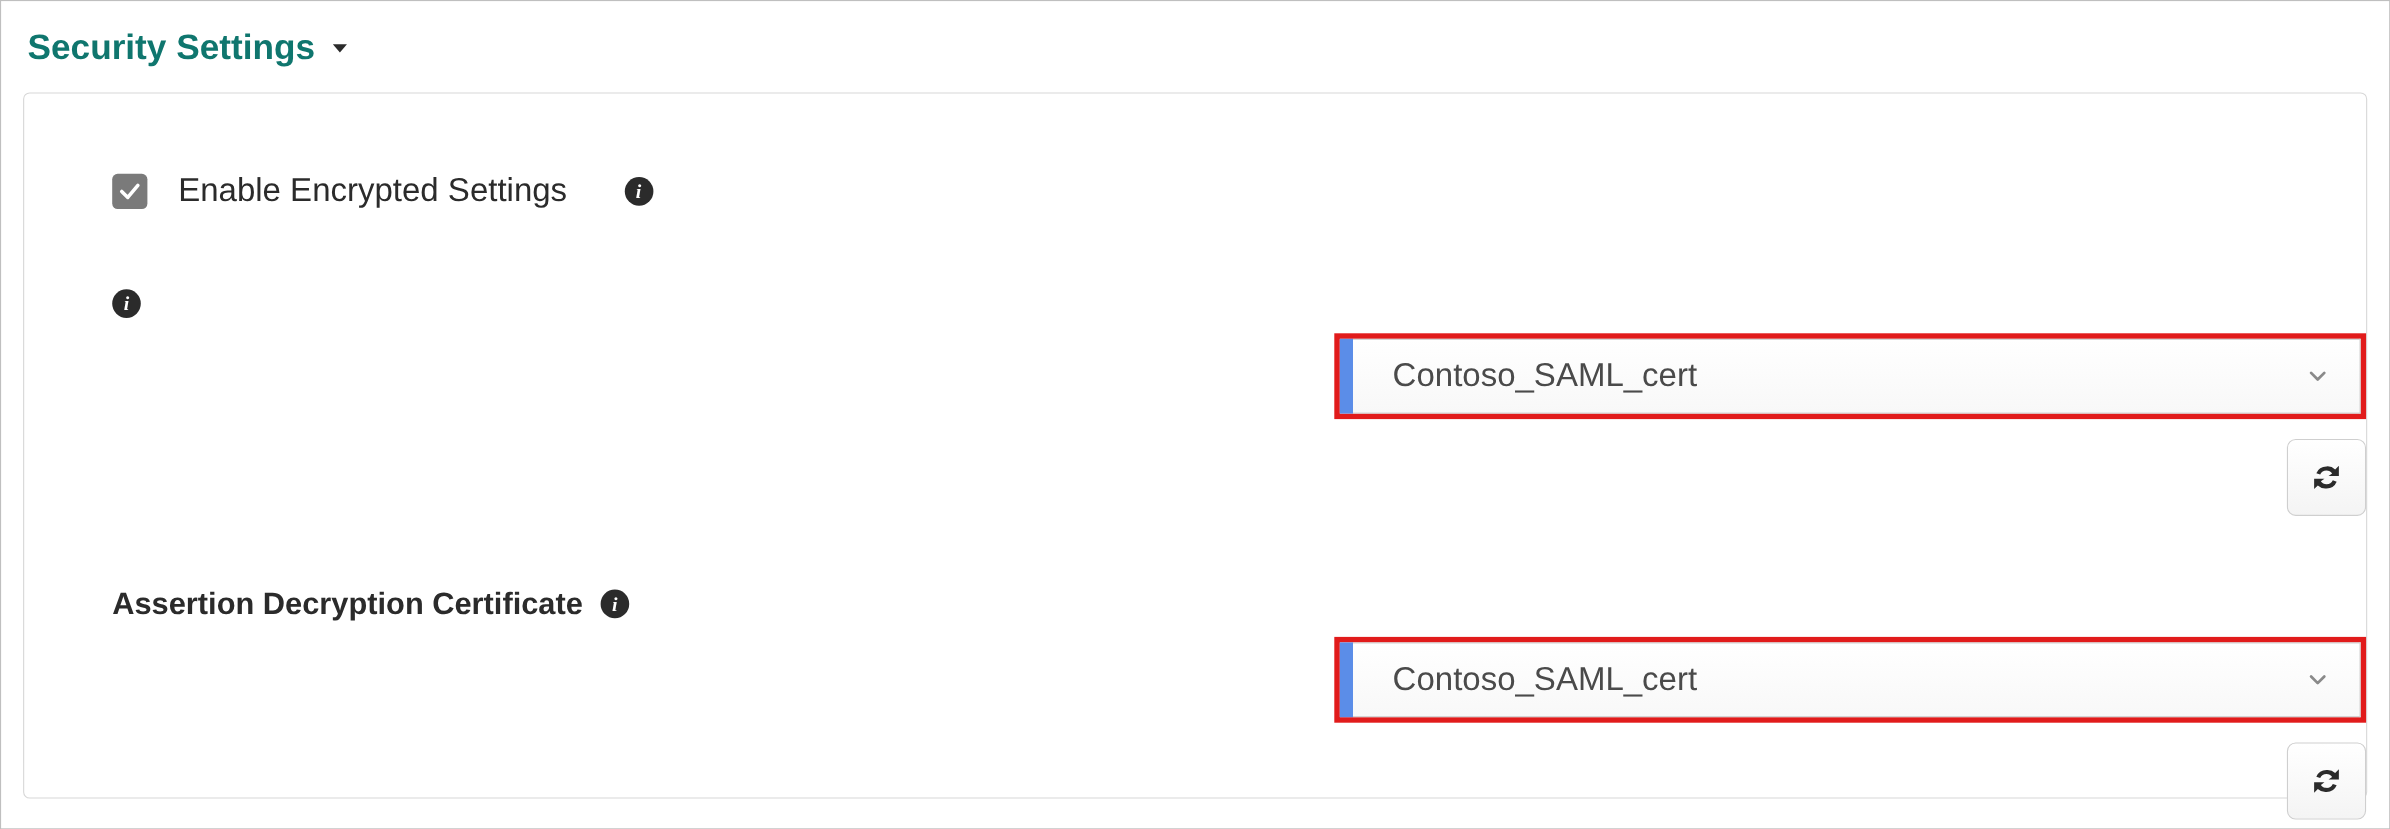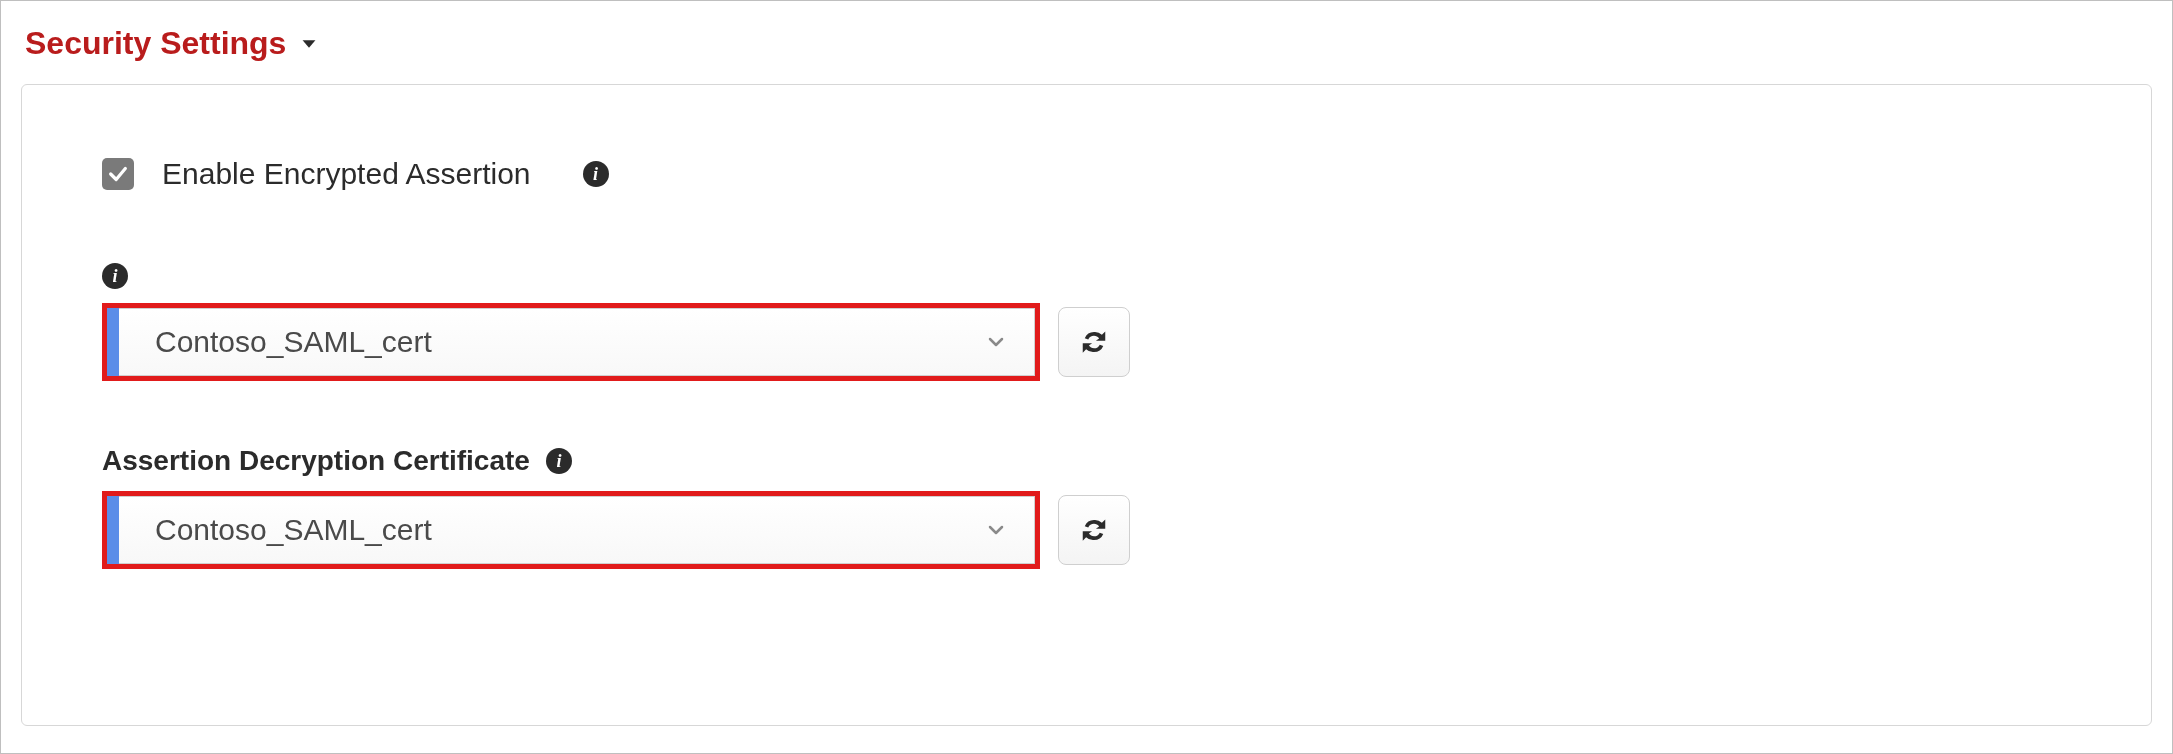--- a/index.html
+++ b/index.html
@@ -19,21 +19,21 @@
   }
   .section-header {
     display: flex;
     align-items: center;
     gap: 12px;
     padding: 24px 24px 0 24px;
   }
   .section-title {
     font-size: 32px;
     font-weight: 700;
-    color: #b91c1c;
+    color: #0f766e;
   }
   .caret-icon svg { width: 22px; height: 22px; display:block; }
   .panel {
     margin: 22px 20px 20px 20px;
     border: 1px solid #d7d7d7;
     border-radius: 6px;
     height: 642px;
     box-sizing: border-box;
     padding: 72px 0 0 80px;
   }
@@ -85,23 +85,24 @@
     align-items:center;
     justify-content:center;
     font-family: Georgia, "Times New Roman", serif;
     font-style: italic;
     font-weight: 700;
     font-size: 18px;
     flex-shrink:0;
   }
   .field-input-row {
     display: flex;
-    align-items: center;
+    align-items: flex-end;
     gap: 18px;
     margin-top: 14px;
+    flex-direction: column;
   }
   .select {
     width: 938px;
     height: 78px;
     box-sizing: border-box;
     border: 5px solid #e11b1b;
     border-radius: 0;
     background: #fff;
     display: flex;
     align-items: center;
@@ -165,21 +166,21 @@
   </div>
 
   <div class="panel">
 
     <div class="check-row">
       <div class="checkbox">
         <svg viewBox="0 0 24 24" fill="none" stroke="#ffffff" stroke-width="3.5" stroke-linecap="round" stroke-linejoin="round">
             <polyline points="4 12 10 18 20 6"></polyline>
           </svg>
       </div>
-      <span class="check-label">Enable Encrypted Assertion</span>
+      <span class="check-label">Enable Encrypted Settings</span>
       <span class="info-after-label">
         <span class="info-icon">i</span>
       </span>
     </div>
 
     <div class="field">
       <div class="field-label-row">
         <span class="info-icon">i</span>
       </div>
       <div class="field-input-row">

